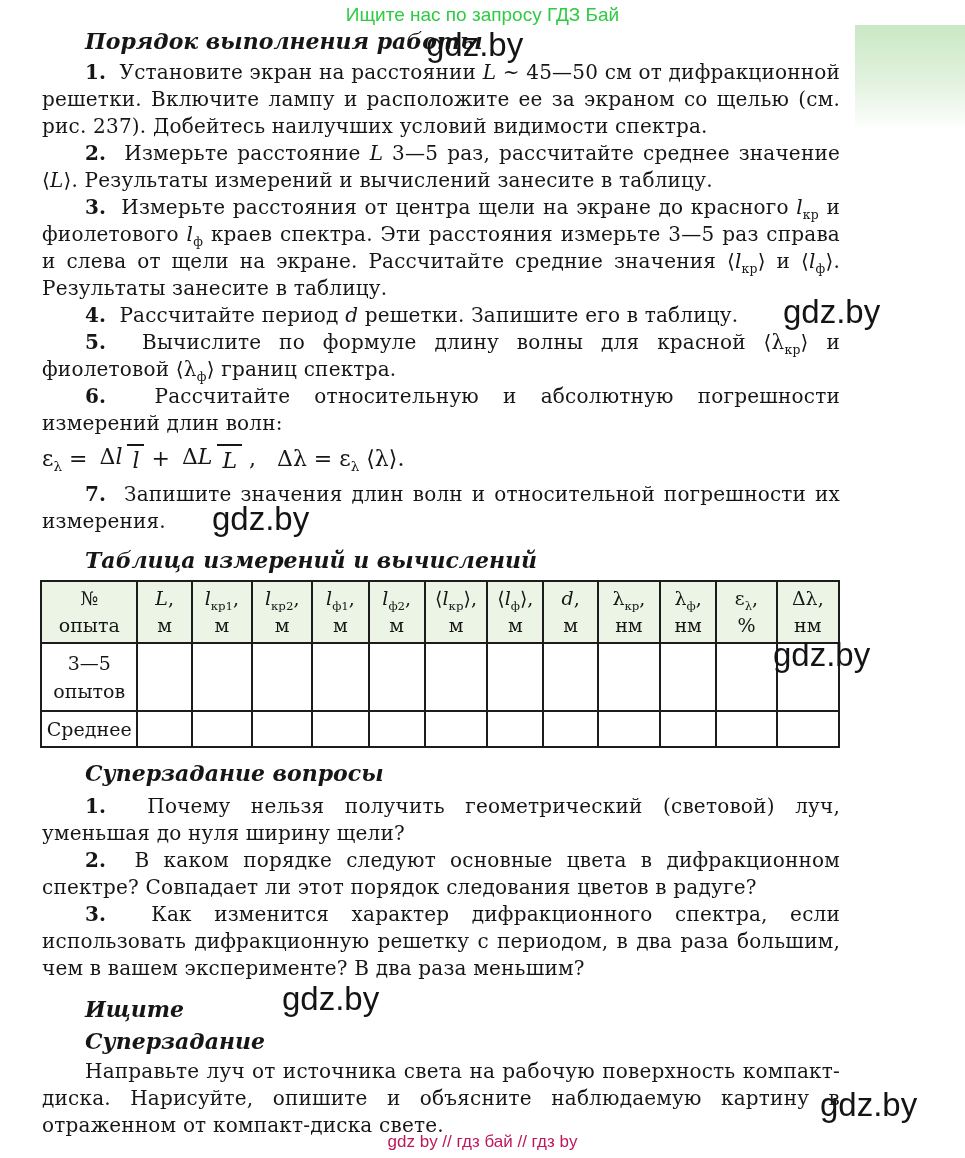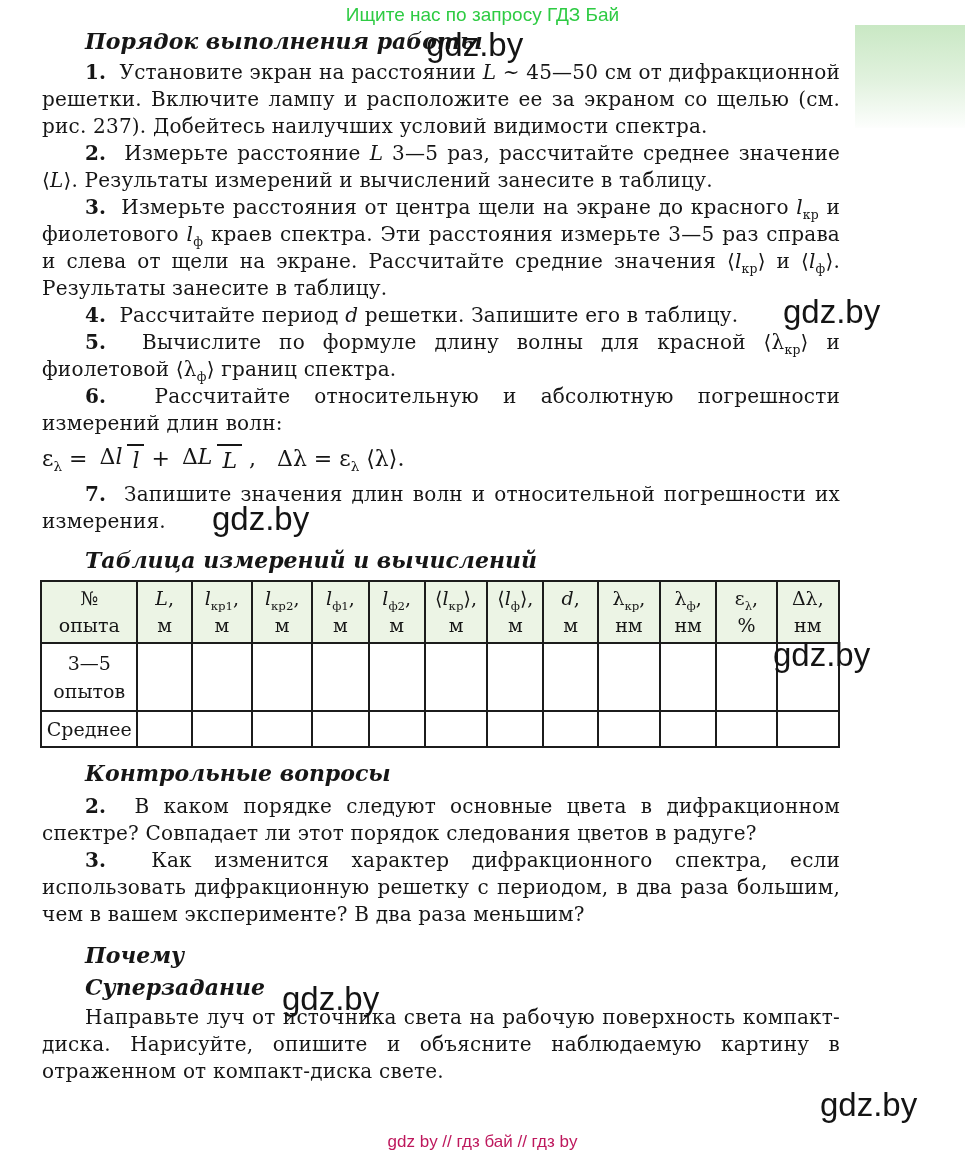--- a/index.html
+++ b/index.html
@@ -183,25 +183,26 @@
         <td></td>
             <td></td>
         <td></td>
             <td></td>
         <td></td>
             <td></td>
       </tr>
     </tbody>
       </table>
 
-    <h3 class="sec">Контрольные вопросы</h3>
+    <h3 class="sec">Суперзадание вопросы</h3>
+    <p class="step"><b>1.</b>&nbsp; Почему нельзя получить геометрический (световой) луч, уменьшая до нуля ширину щели?</p>
     <p class="step"><b>2.</b>&nbsp; В каком порядке следуют основные цвета в дифракционном спектре? Совпадает ли этот порядок следования цветов в радуге?</p>
     <p class="step"><b>3.</b>&nbsp; Как изменится характер дифракционного спектра, если использовать дифракционную решетку с периодом, в два раза большим, чем в вашем эксперименте? В два раза меньшим?</p>
 
-    <h3 class="sec vyvody">Почему</h3>
+    <h3 class="sec vyvody">Ищите</h3>
     <h3 class="sec supertask">Суперзадание</h3>
     <p class="step">Направьте луч от источника света на рабочую поверхность компакт-диска. Нарисуйте, опишите и объясните наблюдаемую картину в отраженном от компакт-диска свете.</p>
 
   </div>
 
   <span class="wm wm1">gdz.by</span>
   <span class="wm wm2">gdz.by</span>
   <span class="wm wm3">gdz.by</span>
   <span class="wm wm4">gdz.by</span>
   <span class="wm wm5">gdz.by</span>

